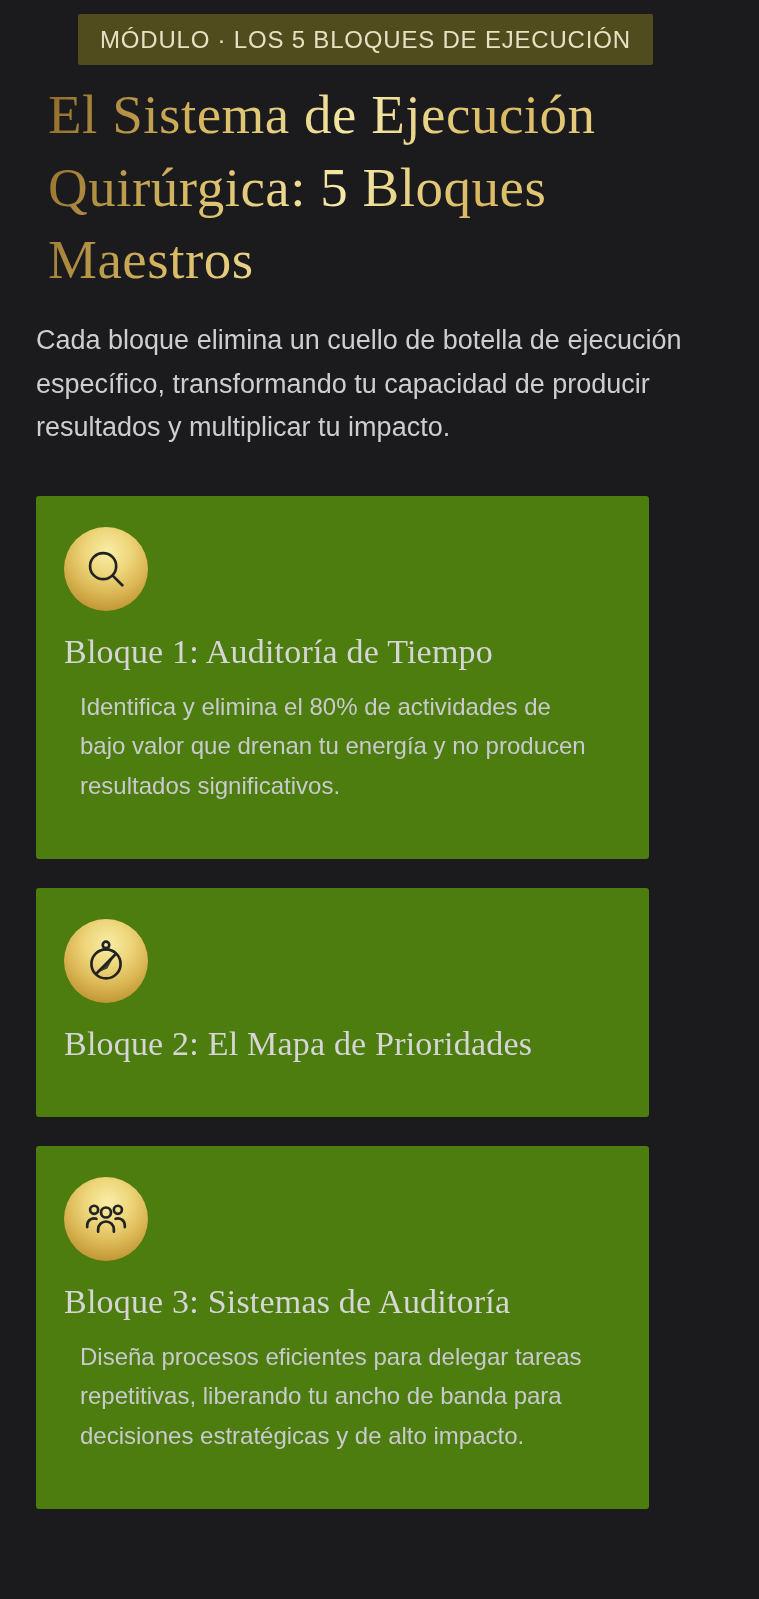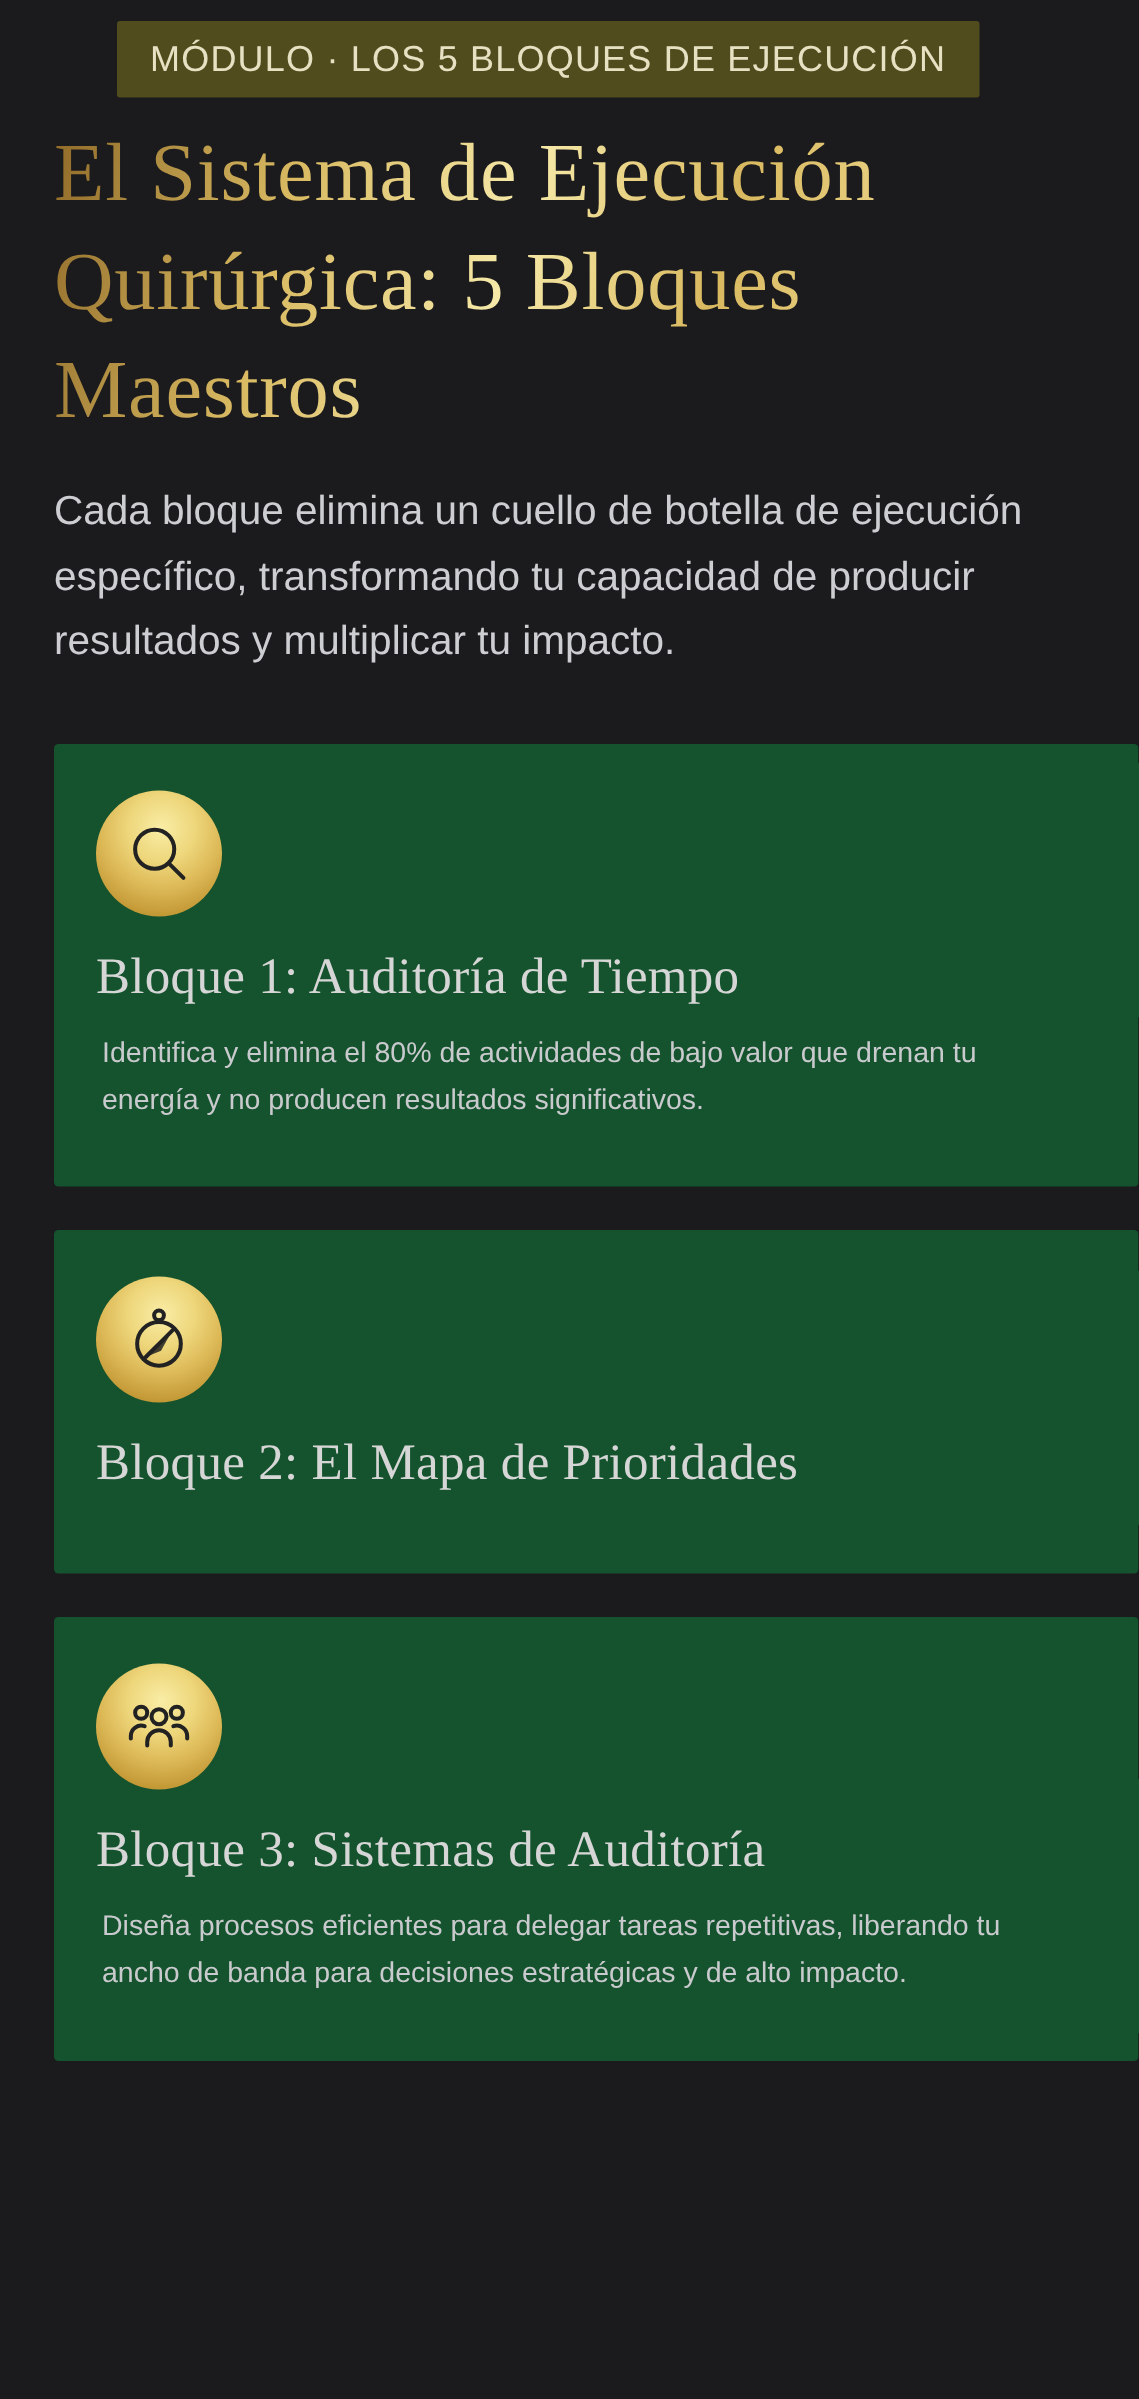--- a/index.html
+++ b/index.html
@@ -27,21 +27,21 @@
     padding: 12px 22px 11px 22px;
     border-radius: 2px;
     white-space: nowrap;
     margin-left: 42px;
   }
   .page-title {
     font-family: "Liberation Serif", serif;
     font-weight: 500;
     font-size: 55px;
     line-height: 1.32;
-    margin: 14px 0 22px 0;
+    margin: 14px 0 22px 12px;
     padding-right: 55px;
     letter-spacing: 0.5px;
     color: #e9d185;
     background: linear-gradient(105deg,
       #8f6a28 0%, #d9ba62 22%, #f6e9a8 42%,
       #d9b95f 60%, #f0dc94 80%, #c79e44 100%);
     -webkit-background-clip: text;
     background-clip: text;
     -webkit-text-fill-color: transparent;
   }
@@ -51,25 +51,25 @@
     color: #cdced1;
     margin: 12px 0 46px 0;
     padding-right: 18px;
   }
   .cards {
     display: flex;
     flex-direction: column;
     gap: 29px;
   }
   .card {
-    background: #14532d;
+    background: #4d7c0f;
     border-radius: 3px;
     padding: 29px 30px 38px 28px;
     box-sizing: border-box;
-    width: 723px;
+    width: 613px;
   }
   .icon-circle {
     width: 84px;
     height: 84px;
     border-radius: 50%;
     background: radial-gradient(circle at 52% 30%,
       #f9eda6 0%, #eed77c 30%, #ddb957 55%, #c49a37 78%, #a8812a 100%);
     display: flex;
     align-items: center;
     justify-content: center;
@@ -86,24 +86,24 @@
   }
   .card-title {
     font-family: "Liberation Serif", serif;
     font-weight: 400;
     font-size: 34px;
     letter-spacing: 0.2px;
     color: #d6d6d6;
     margin: 0 0 16px 0;
   }
   .card-desc {
-    font-size: 19px;
+    font-size: 24px;
     line-height: 1.64;
     color: #c9cacd;
-    margin: 4px;
+    margin: 16px;
     padding-right: 12px;
   }
 </style>
 </head>
 <body>
 
 <div class="content">
 
   <div class="module-badge">MÓDULO · LOS 5 BLOQUES DE EJECUCIÓN</div>
 

